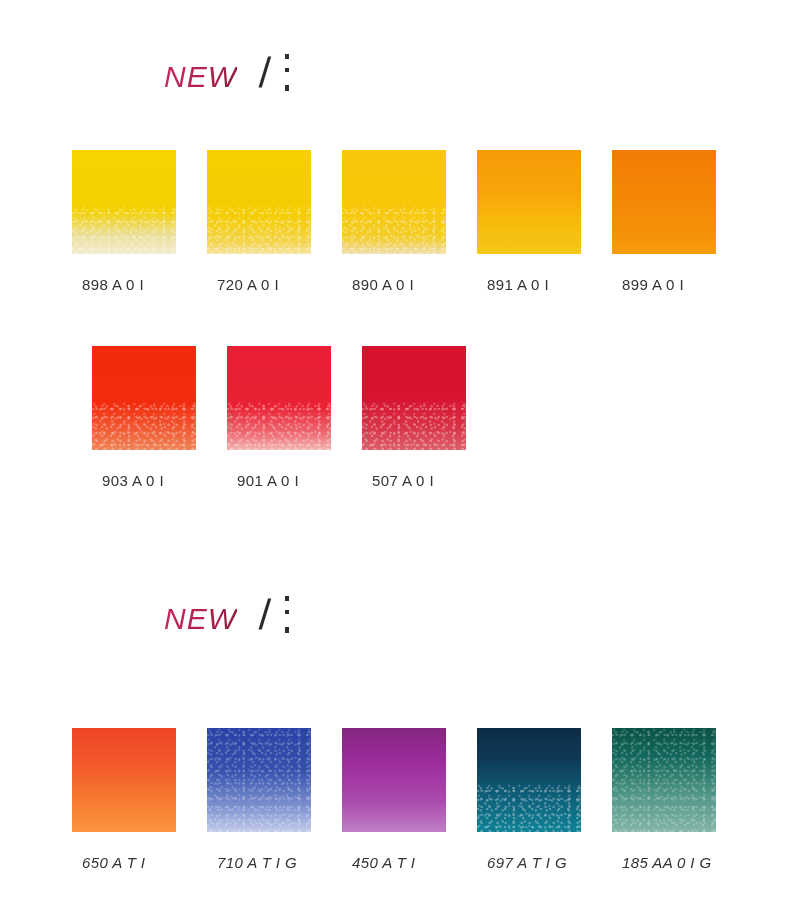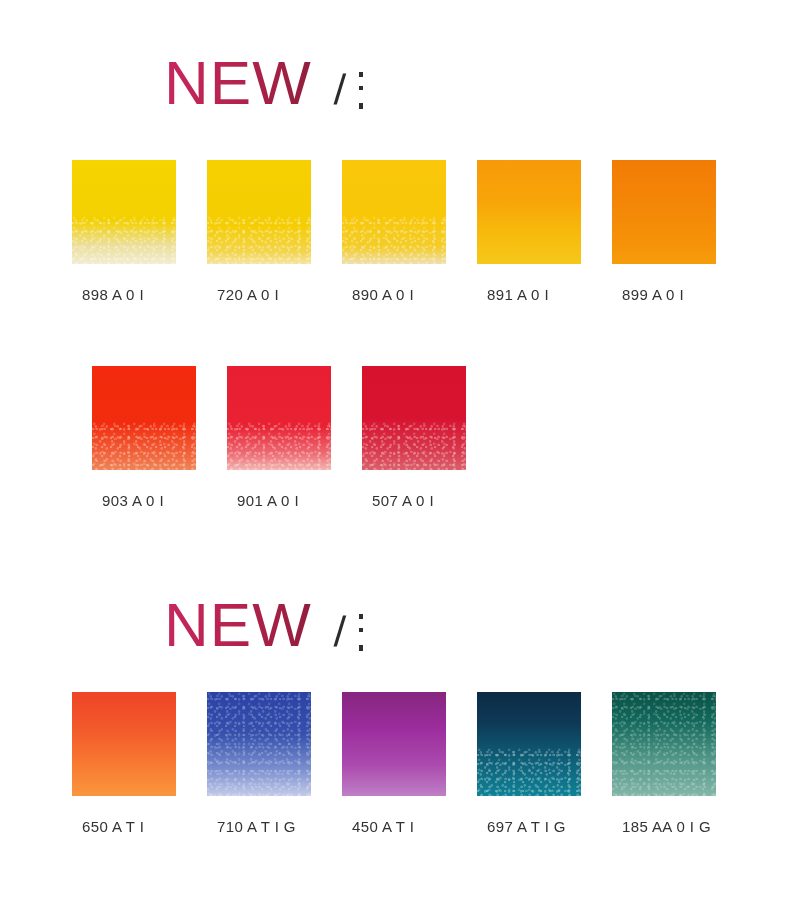--- a/index.html
+++ b/index.html
@@ -24,28 +24,29 @@
 
   
   .section-heading {
     position: absolute;
     display: flex;
     align-items: baseline;
     white-space: nowrap;
   }
   .heading-new {
     font-family: "Liberation Sans", sans-serif;
-    font-size: 62px;
+    font-size: 30px;
     font-weight: 400;
     letter-spacing: 1px;
     line-height: 1;
     background: linear-gradient(100deg, #c8275f 0%, #b8234f 45%, #8e1d3b 100%);
     -webkit-background-clip: text;
     background-clip: text;
     color: transparent;
+    font-style: italic;
     -webkit-text-fill-color: transparent;
   }
   .heading-slash {
     font-size: 42px;
     font-weight: 300;
     color: #2b2b2b;
     margin-left: 22px;
     line-height: 1;
     transform: skewX(-2deg);
   }
@@ -122,21 +123,21 @@
   <div class="section-heading" style="left:164px; top:52px;">
     <span class="heading-new">NEW</span>
     <span class="heading-slash">/</span>
     <span class="heading-extra">
       <i></i>
         <i></i>
         <i></i>
     </span>
   </div>
 
-  <div class="swatch-row" style="top:160px;">
+  <div class="swatch-row" style="top:150px;">
 
     <div class="swatch-cell">
       <div class="swatch-chip" style="background:linear-gradient(180deg,#f5d400 0%,#f3d000 58%,#ecdf9a 82%,#f2ecd2 100%);">
           <span class="grain"></span>
         </div>
       <div class="swatch-label">898 A 0 I</div>
     </div>
 
     <div class="swatch-cell">
       <div class="swatch-chip" style="background:linear-gradient(180deg,#f6d000 0%,#f4cd02 62%,#f3d44a 88%,#f5e4a0 100%);">
@@ -157,21 +158,21 @@
       <div class="swatch-label">891 A 0 I</div>
     </div>
 
     <div class="swatch-cell">
       <div class="swatch-chip" style="background:linear-gradient(180deg,#f27c06 0%,#f48707 45%,#f59208 80%,#f69d0c 100%);"></div>
       <div class="swatch-label">899 A 0 I</div>
     </div>
 
   </div>
 
-  <div class="swatch-row" style="top:366px;padding-left:20px;">
+  <div class="swatch-row" style="top:346px;padding-left:20px;">
 
     <div class="swatch-cell">
       <div class="swatch-chip" style="background:linear-gradient(180deg,#f32a0d 0%,#f22c0e 55%,#f15a34 80%,#f08456 100%);">
           <span class="grain"></span>
         </div>
       <div class="swatch-label">903 A 0 I</div>
     </div>
 
     <div class="swatch-cell">
       <div class="swatch-chip" style="background:linear-gradient(180deg,#e81e33 0%,#e92233 58%,#ed6a72 84%,#f3b5b2 100%);">
@@ -192,21 +193,21 @@
   <div class="section-heading" style="left:164px; top:594px;">
     <span class="heading-new">NEW</span>
     <span class="heading-slash">/</span>
     <span class="heading-extra">
       <i></i>
         <i></i>
         <i></i>
     </span>
   </div>
 
-  <div class="swatch-row" style="top:692px;">
+  <div class="swatch-row" style="top:728px;font-style:italic;">
 
     <div class="swatch-cell">
       <div class="swatch-chip" style="background:linear-gradient(180deg,#ef4426 0%,#f2592b 35%,#f87a31 70%,#fa963f 100%);"></div>
       <div class="swatch-label">650 A T I</div>
     </div>
 
     <div class="swatch-cell">
       <div class="swatch-chip" style="background:linear-gradient(180deg,#2a42a5 0%,#3550ad 40%,#7c90cf 75%,#c3cbe9 100%);">
           <span class="grain full"></span>
         </div>

